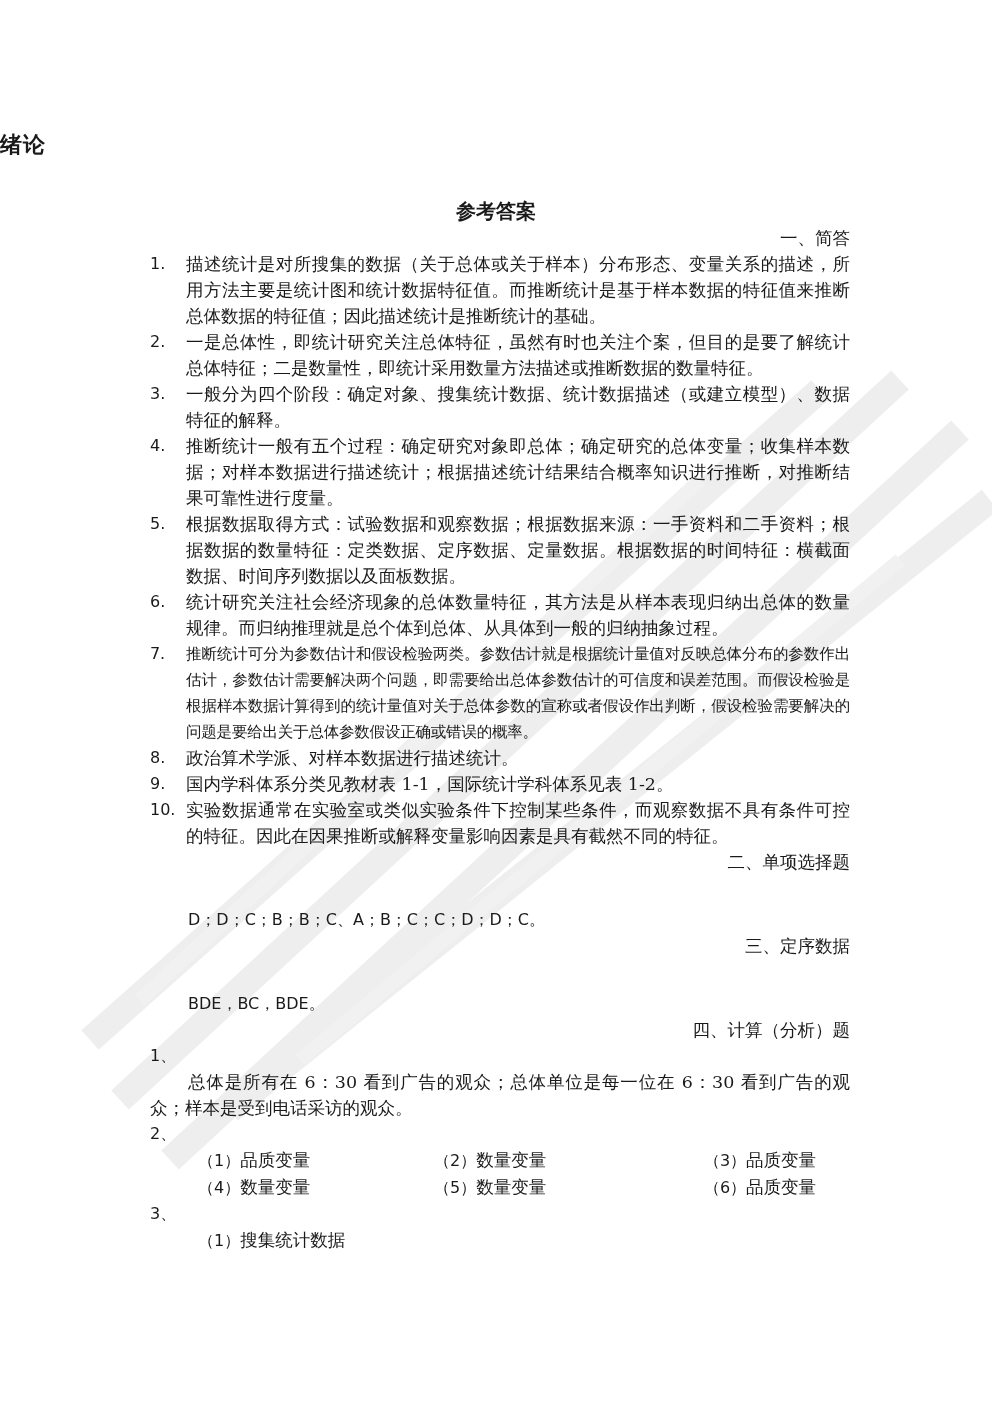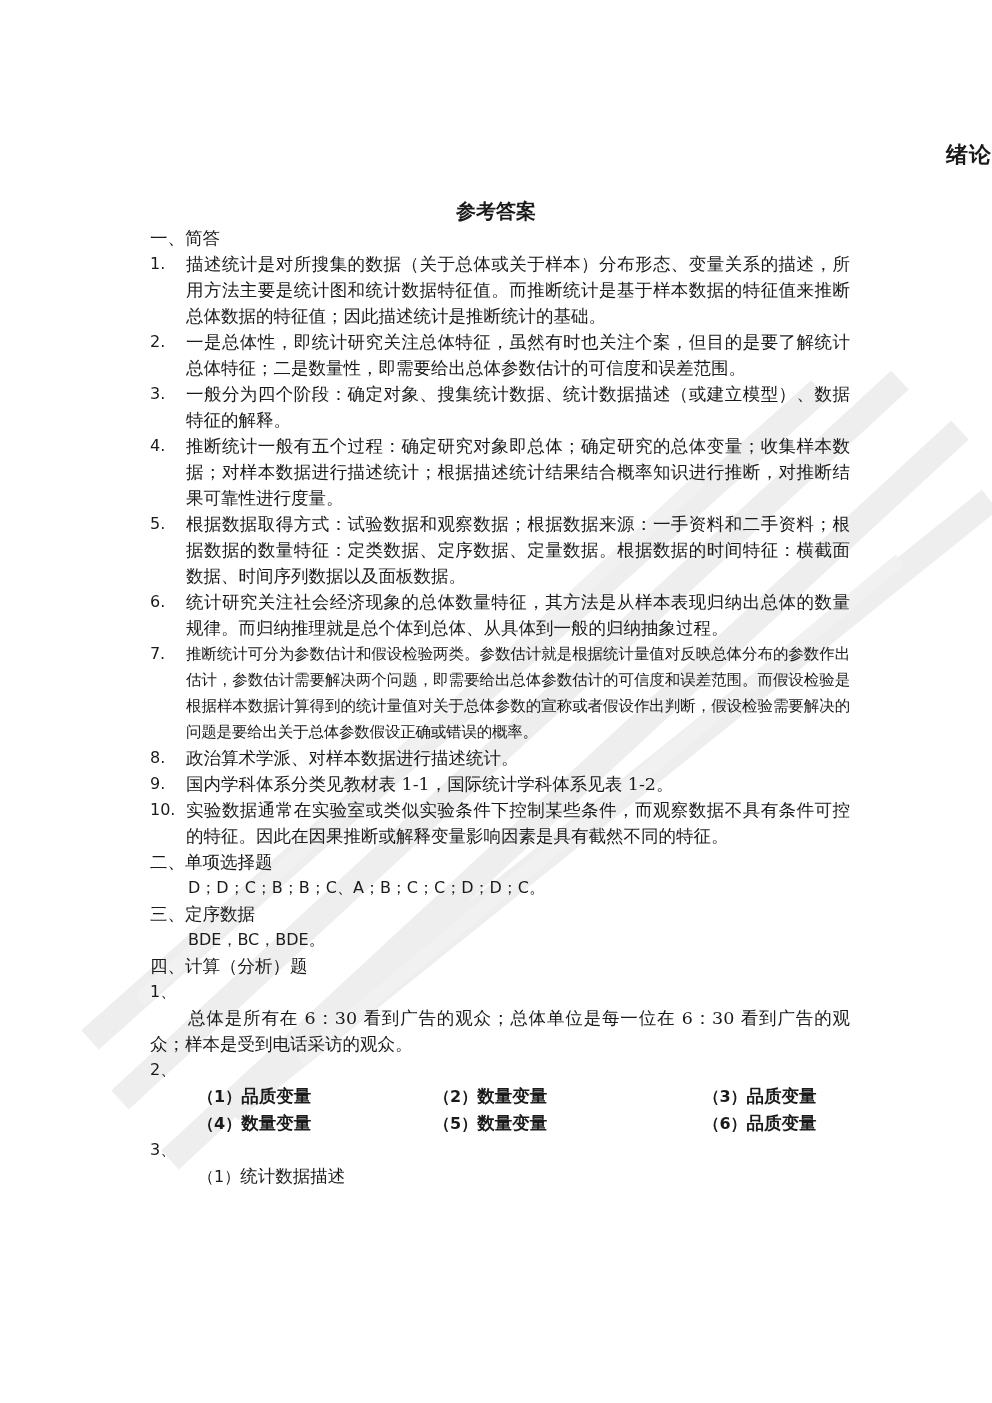--- a/index.html
+++ b/index.html
@@ -23,23 +23,23 @@
       z-index: 0;
     }
     .page {
       position: absolute;
       left: 0; top: 0;
       width: 992px; height: 1403px;
       z-index: 1;
     }
     .title {
       position: absolute;
-      top: 140px;
+      top: 130px;
       left: 0; width: 992px;
-      text-align: right;
+      text-align: left;
       font-family: "DejaVu Sans", "Liberation Sans", sans-serif;
       font-weight: bold;
       font-size: 22px;
       letter-spacing: 1px;
     }
     .subtitle {
       position: absolute;
       top: 198px;
       left: 0; width: 992px;
       text-align: center;
@@ -52,20 +52,21 @@
       top: 225px;
       left: 150px;
       width: 700px;
       font-size: 17.5px;
       line-height: 26px;
     }
     .section-head {
       margin: 0;
       padding-left: 0;
       height: 26px;
+      text-align: right;
     }
     ol.qa {
       margin: 0;
       padding: 0;
       list-style: none;
     }
     ol.qa li {
       position: relative;
       padding-left: 36px;
       text-align: justify;
@@ -80,35 +81,35 @@
     ol.qa li.small {
       font-size: 15.5px;
       line-height: 26px;
       letter-spacing: -0.2px;
     }
     .answers-line {
       padding-left: 38px;
       height: 26px;
       font-family: "DejaVu Sans", "Liberation Sans", sans-serif;
       font-size: 16px;
+      margin-top: 32px;
     }
     .calc-num {
       height: 26px;
       font-family: "DejaVu Sans", "Liberation Sans", sans-serif;
       font-size: 16px;
     }
     .para {
       text-indent: 38px;
       text-align: justify;
     }
     .grid3 {
       display: grid;
       grid-template-columns: 236px 236px 1fr;
       padding-left: 48px;
-      font-weight: bold;
     }
     .grid3 .c3 { text-align: center; }
     .sub-item {
       padding-left: 48px;
       height: 26px;
     }
     .paren-num {
       font-family: "DejaVu Sans", "Liberation Sans", sans-serif;
       font-size: 16px;
     }
@@ -136,21 +137,21 @@
   <div class="content">
 
     <div class="section-head">一、简答</div>
     <ol class="qa">
       <li>
         <span class="num">1.</span>
         <span>描述统计是对所搜集的数据（关于总体或关于样本）分布形态、变量关系的描述，所用方法主要是统计图和统计数据特征值。而推断统计是基于样本数据的特征值来推断总体数据的特征值；因此描述统计是推断统计的基础。</span>
       </li>
       <li>
         <span class="num">2.</span>
-        <span>一是总体性，即统计研究关注总体特征，虽然有时也关注个案，但目的是要了解统计总体特征；二是数量性，即需要给出总体参数估计的可信度和误差范围。</span>
+        <span>一是总体性，即统计研究关注总体特征，虽然有时也关注个案，但目的是要了解统计总体特征；二是数量性，即统计采用数量方法描述或推断数据的数量特征。</span>
       </li>
       <li>
         <span class="num">3.</span>
         <span>一般分为四个阶段：确定对象、搜集统计数据、统计数据描述（或建立模型）、数据特征的解释。</span>
       </li>
       <li>
         <span class="num">4.</span>
         <span>推断统计一般有五个过程：确定研究对象即总体；确定研究的总体变量；收集样本数据；对样本数据进行描述统计；根据描述统计结果结合概率知识进行推断，对推断结果可靠性进行度量。</span>
       </li>
       <li>
@@ -195,16 +196,16 @@
       <div><span class="paren-num">（1）</span><span>品质变量</span></div>
       <div><span class="paren-num">（2）</span><span>数量变量</span></div>
       <div class="c3"><span class="paren-num">（3）</span><span>品质变量</span></div>
       <div><span class="paren-num">（4）</span><span>数量变量</span></div>
       <div><span class="paren-num">（5）</span><span>数量变量</span></div>
       <div class="c3"><span class="paren-num">（6）</span><span>品质变量</span></div>
     </div>
 
     <div class="calc-num">3、</div>
     <div class="sub-item">
-      <span class="paren-num">（1）</span><span>统计数据描述</span>
+      <span class="paren-num">（1）</span><span>搜集统计数据</span>
     </div>
   </div>
 </div>
 
 </body></html>

